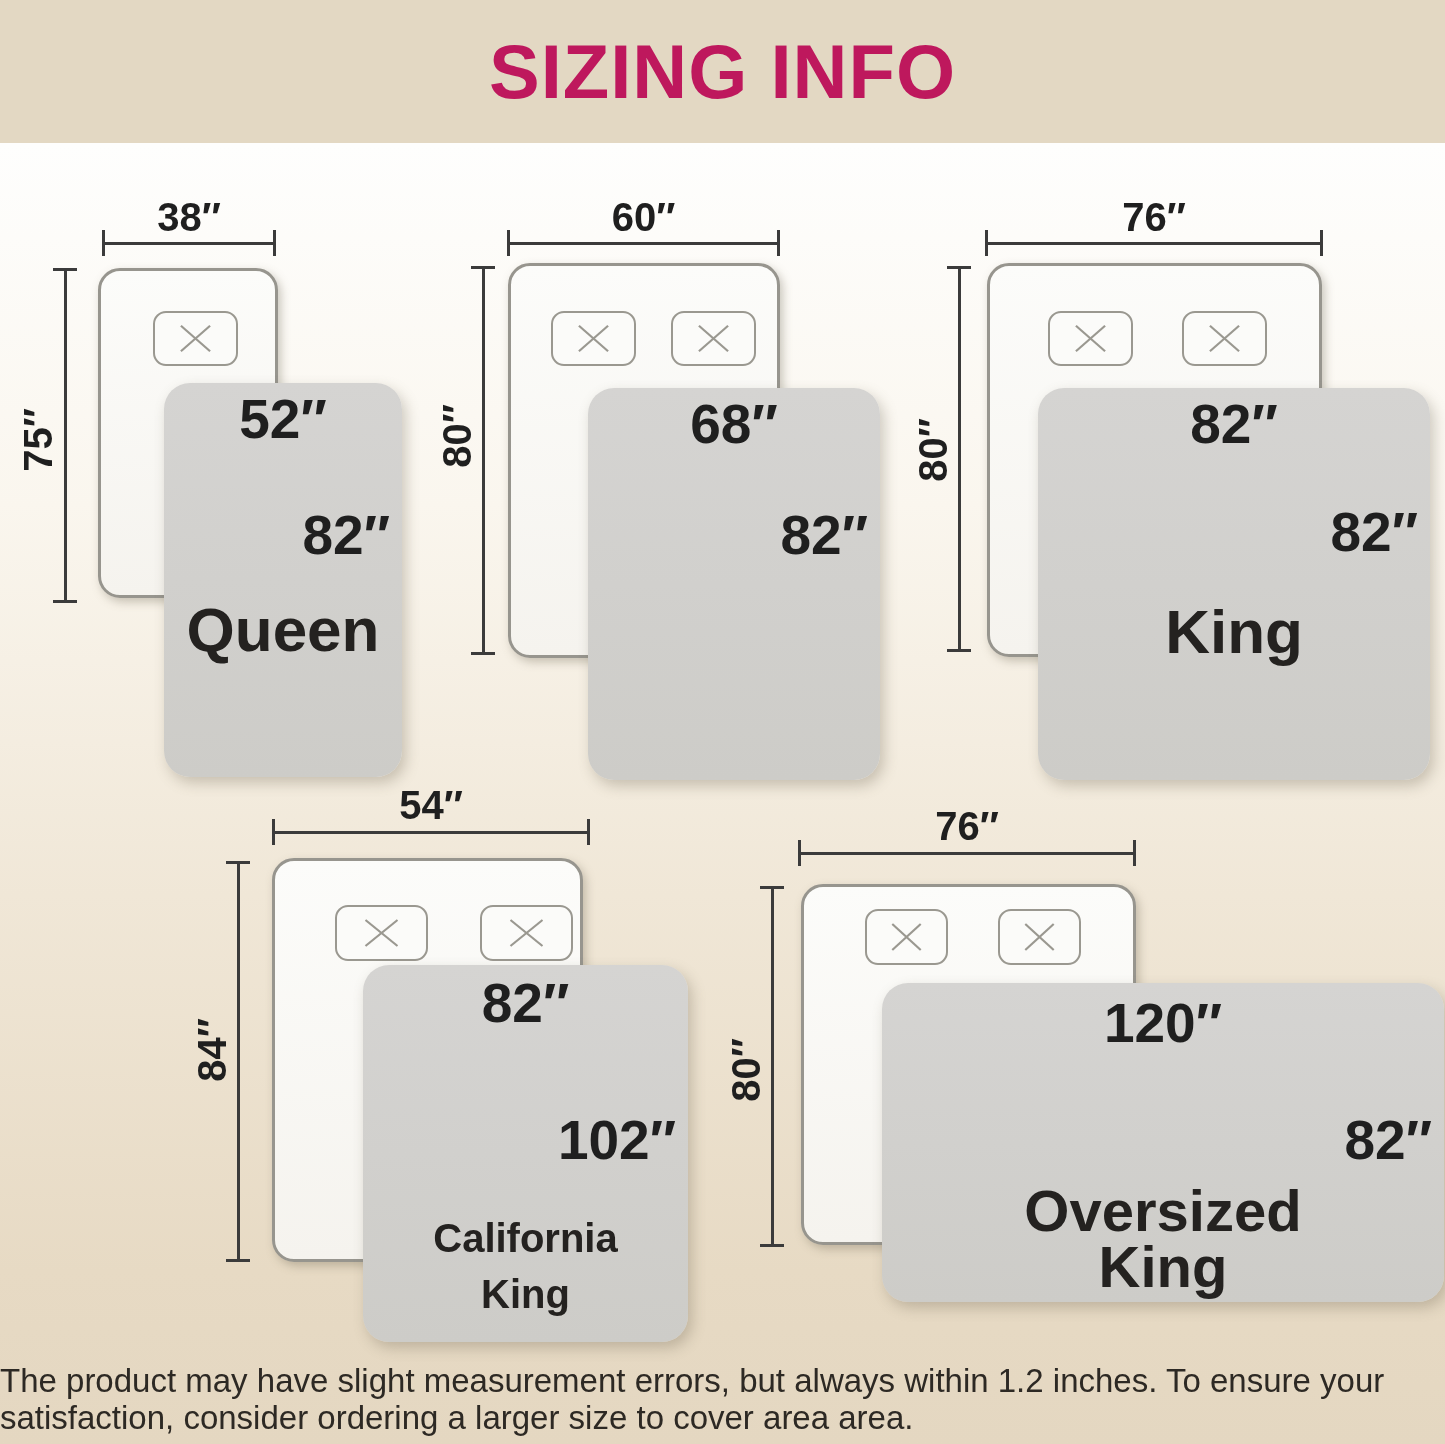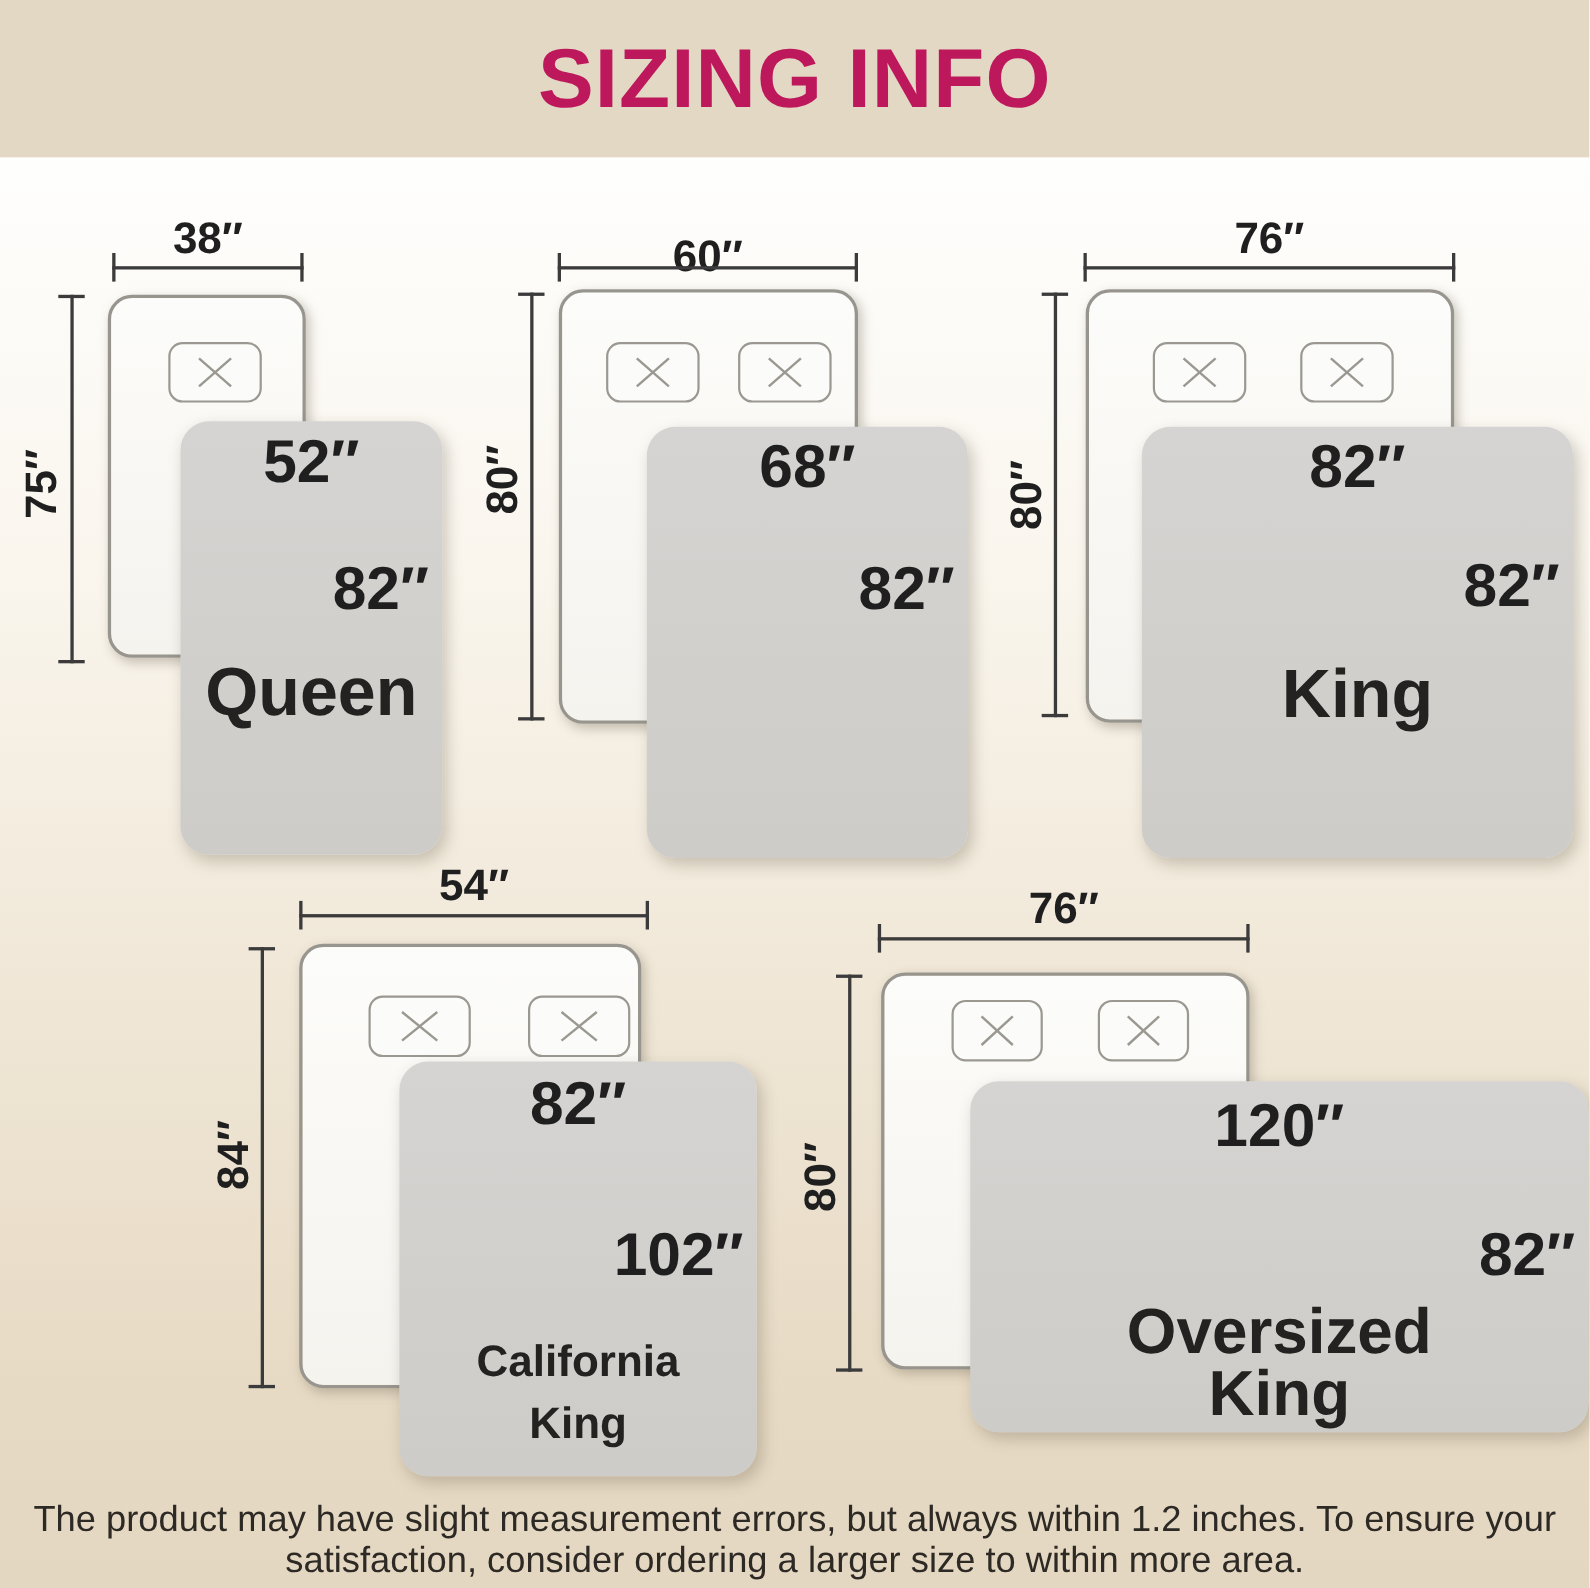--- a/index.html
+++ b/index.html
@@ -49,21 +49,21 @@
     background:linear-gradient(180deg,#d5d4d2,#cdccc8);
     border-radius:26px; box-shadow:4px 6px 14px rgba(110,100,80,.32);
   }
   .bw { position:absolute; left:0; right:0; text-align:center; font-size:55px; line-height:56px; font-weight:bold; }
   .bl { position:absolute; right:12px; font-size:55px; line-height:56px; font-weight:bold; }
   .bname {
     position:absolute; left:0; right:0; text-align:center; font-weight:bold;
     font-size:62px; line-height:62px; color:#242220; white-space:pre-line;
   }
   .footer {
-    position:absolute; left:0; top:1362px; width:100%; text-align:center;
+    position:absolute; left:0; top:1362px; width:100%; 
     font-size:33px; line-height:37px; color:#2d2924;
   }
 </style>
 </head>
 <body>
 
 <div class="page">
 
   <div class="header">
     <h1 class="title">SIZING INFO</h1>
@@ -83,21 +83,21 @@
       </div>
     </div>
     <div class="blanket" style="left:140px; top:383px; width:238px; height:394px;margin-left:24px;">
       <span class="bw" style="top:8px;">52″</span>
       <span class="bl" style="top:124px;">82″</span>
       <span class="bname" style="top:216px;">Queen</span>
     </div>
   </section>
 
   <section>
-    <span class="dim-label" style="left:507px; top:212px; width:273px;">60″</span>
+    <span class="dim-label" style="left:507px; top:196px; width:273px;">60″</span>
     <div class="dim-line-h" style="left:507px; top:242px; width:273px;"></div>
     <div class="dim-line-v" style="left:482px; top:266px; height:389px;"></div>
     <span class="dim-label v" style="left:457px; top:436px;">80″</span>
     <div class="bed" style="left:508px; top:263px; width:272px; height:395px;">
       <div class="pillow" style="left:40px; top:45px; width:85px; height:55px;">
         <svg viewBox="0 0 100 60" preserveAspectRatio="none">
             <line x1="32" y1="15" x2="68" y2="45"></line>
             <line x1="68" y1="15" x2="32" y2="45"></line>
           </svg>
       </div>
@@ -189,16 +189,16 @@
     <div class="blanket" style="left:882px; top:983px; width:562px; height:319px;">
       <span class="bw" style="top:12px;">120″</span>
       <span class="bl" style="top:129px;">82″</span>
       <span class="bname" style="top:200px; font-size:58px; line-height:56px;">Oversized
 King</span>
     </div>
   </section>
 
   <div class="footer">
     <div>The product may have slight measurement errors, but always within 1.2 inches. To ensure your</div>
-    <div>satisfaction, consider ordering a larger size to within more area.</div>
+    <div>satisfaction, consider ordering a larger size to cover area area.</div>
   </div>
 
 </div>
 
 </body></html>

